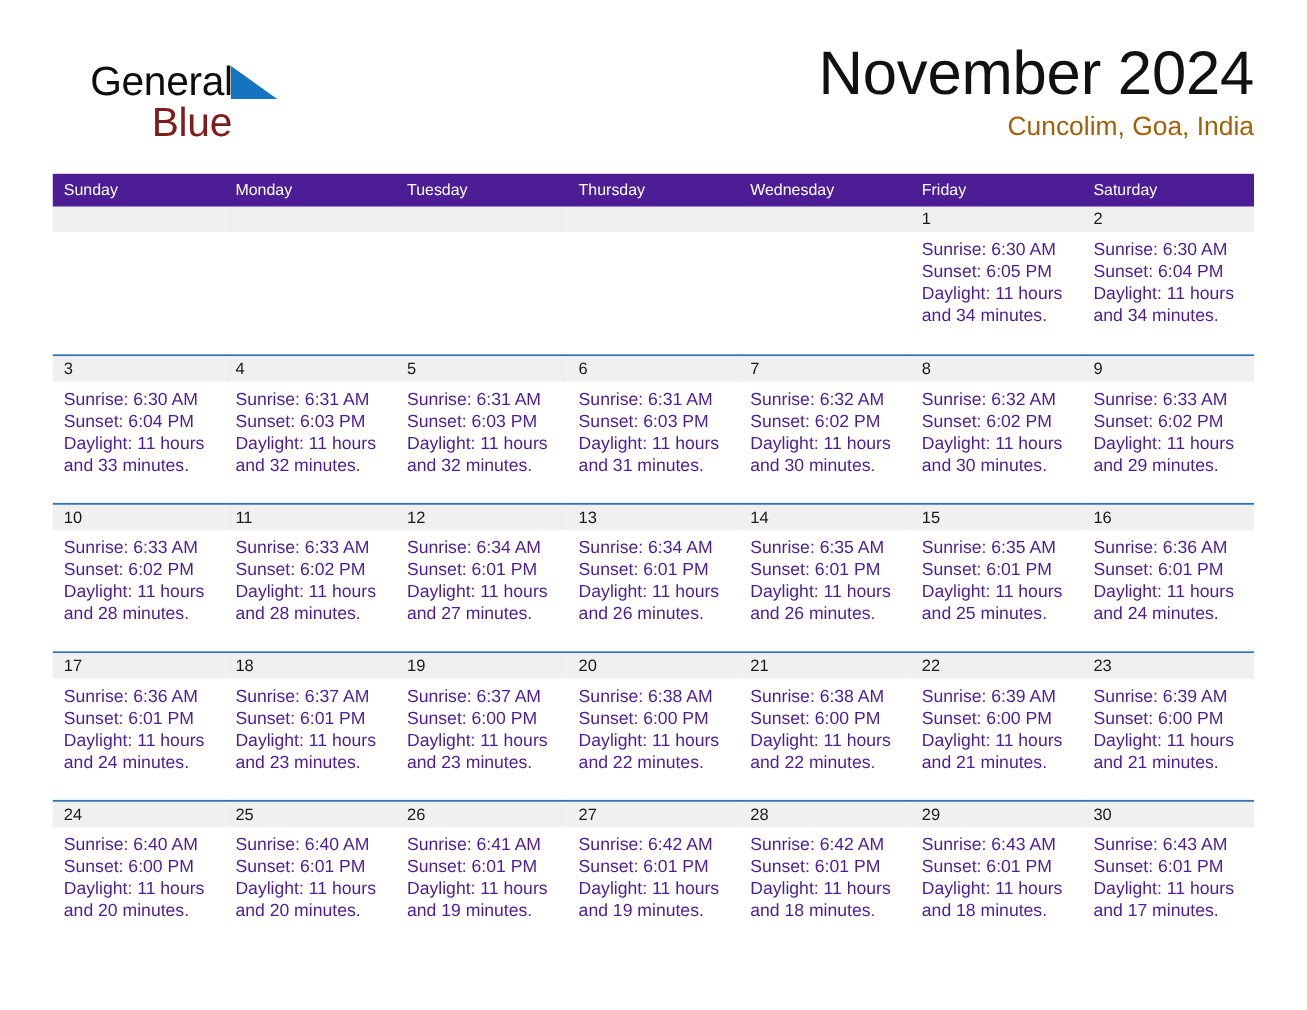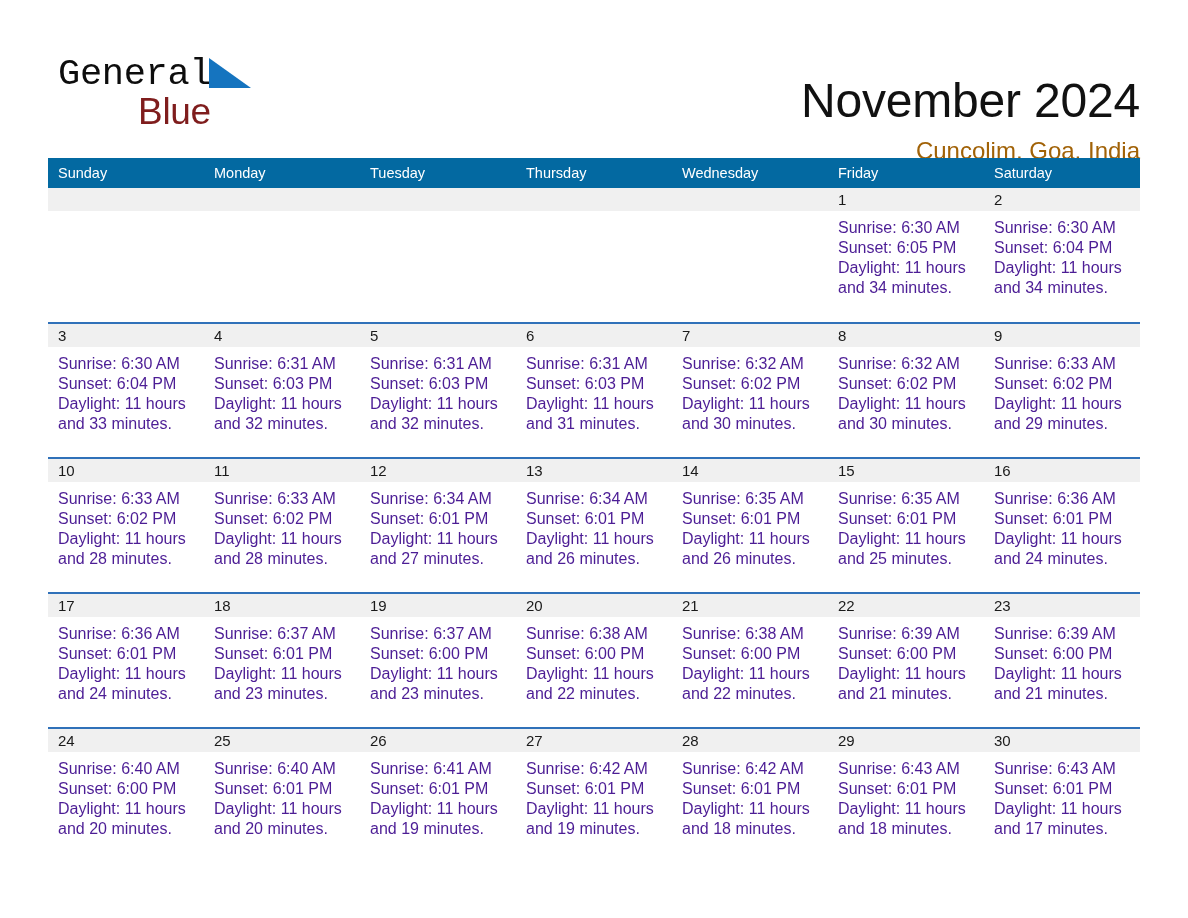--- a/index.html
+++ b/index.html
@@ -40,21 +40,22 @@
   .logo-row1 {
     position: relative;
     height: 44px;
     line-height: 44px;
     white-space: nowrap;
   }
   .logo-general {
     font-size: 37px;
     letter-spacing: -0.3px;
     color: #0d0d0d;
-    font-family: Liberation Mono, monospace;
+    font-family: Liberation Sans, sans-serif;
+    margin-left: 24px;
   }
   .logo-triangle {
     display: inline-block;
     vertical-align: -4px;
     margin-left: -2px;
     width: 0;
     height: 0;
     border-left: 42px solid #1574bf;
     border-bottom: 30px solid transparent;
     transform: scaleY(-1);
@@ -68,47 +69,46 @@
     letter-spacing: -0.3px;
   }
 
   .title-block {
     position: absolute;
     right: 0px;
     top: 0px;
     text-align: right;
   }
   .cal-title {
-    font-size: 48px;
+    font-size: 56px;
     line-height: 52px;
     font-weight: normal;
     color: #111111;
     letter-spacing: -0.2px;
     white-space: nowrap;
-    margin-top: 35px;
   }
   .cal-subtitle {
     margin-top: 9px;
     font-size: 24px;
     line-height: 30px;
     color: #a16207;
     white-space: nowrap;
   }
 
   
   .calendar {
     position: absolute;
     left: 48px;
     top: 158px;
     width: 1092px;
   }
 
   .weekday-row {
     display: flex;
-    background: #0369a1;
+    background: #4c1d95;
     height: 30px;
   }
   .weekday-cell {
     width: 156px;
     box-sizing: border-box;
     padding-left: 10px;
     color: #ffffff;
     font-size: 14.5px;
     line-height: 30px;
     white-space: nowrap;

